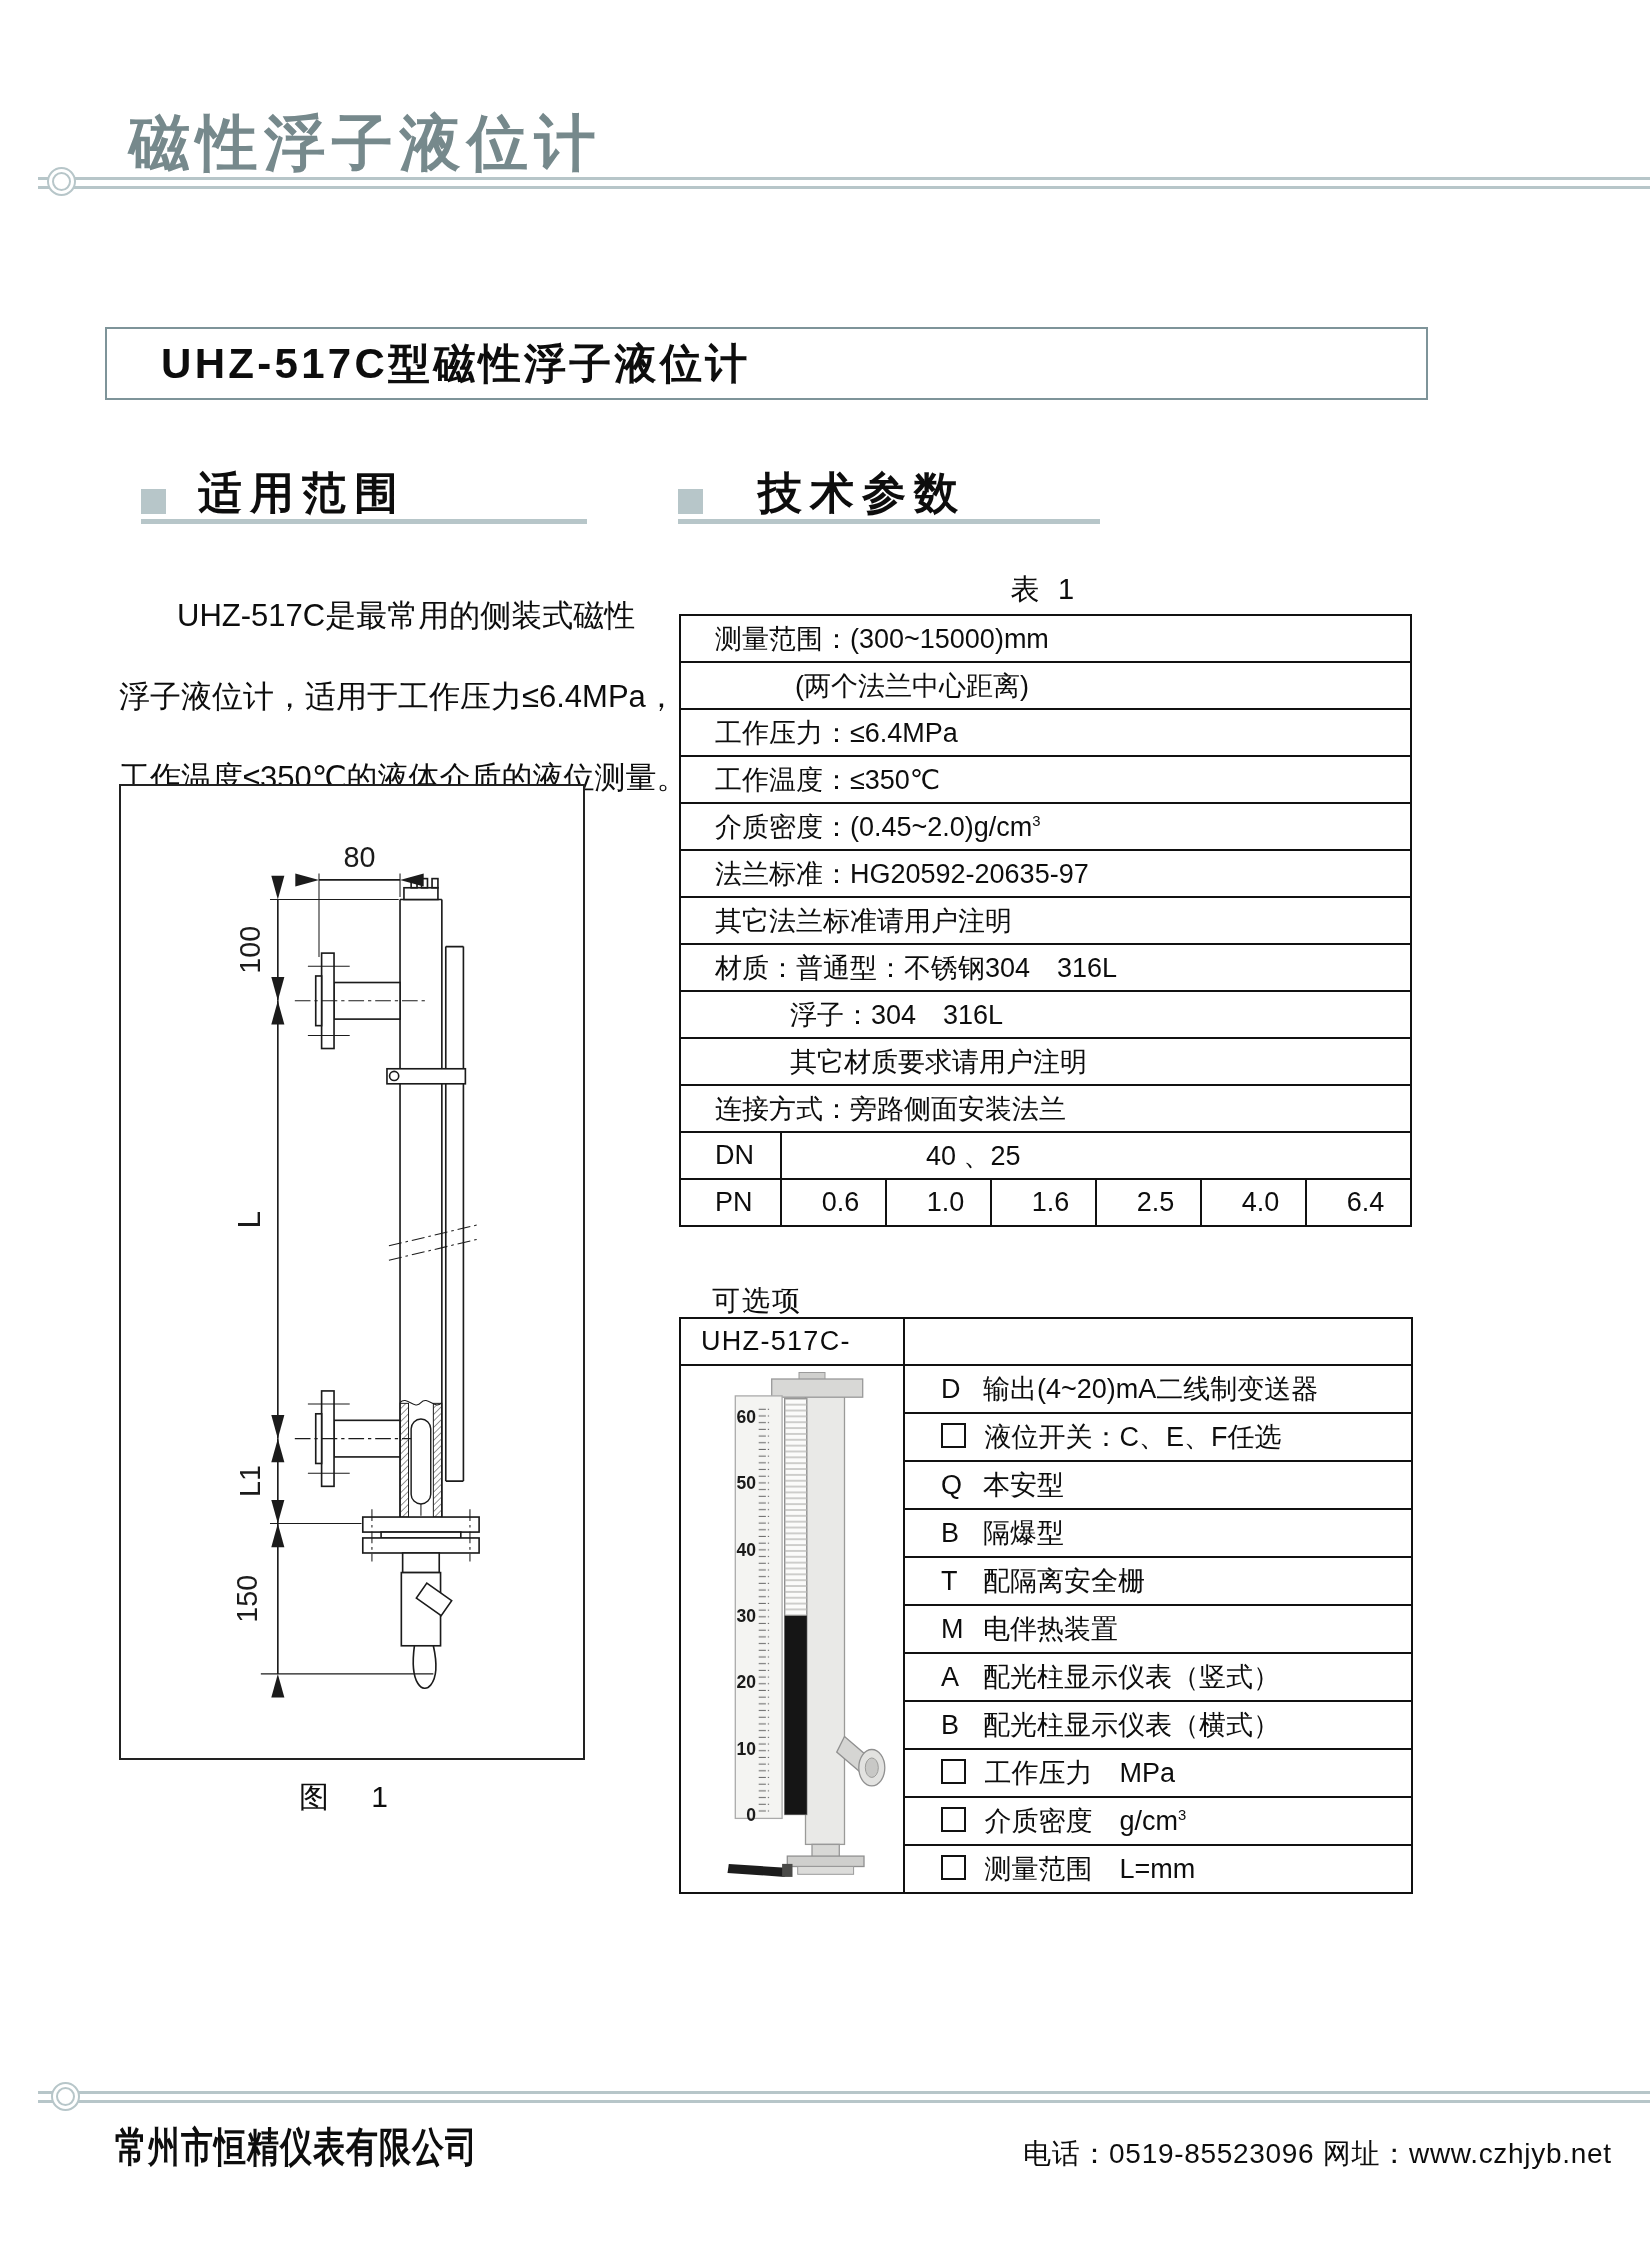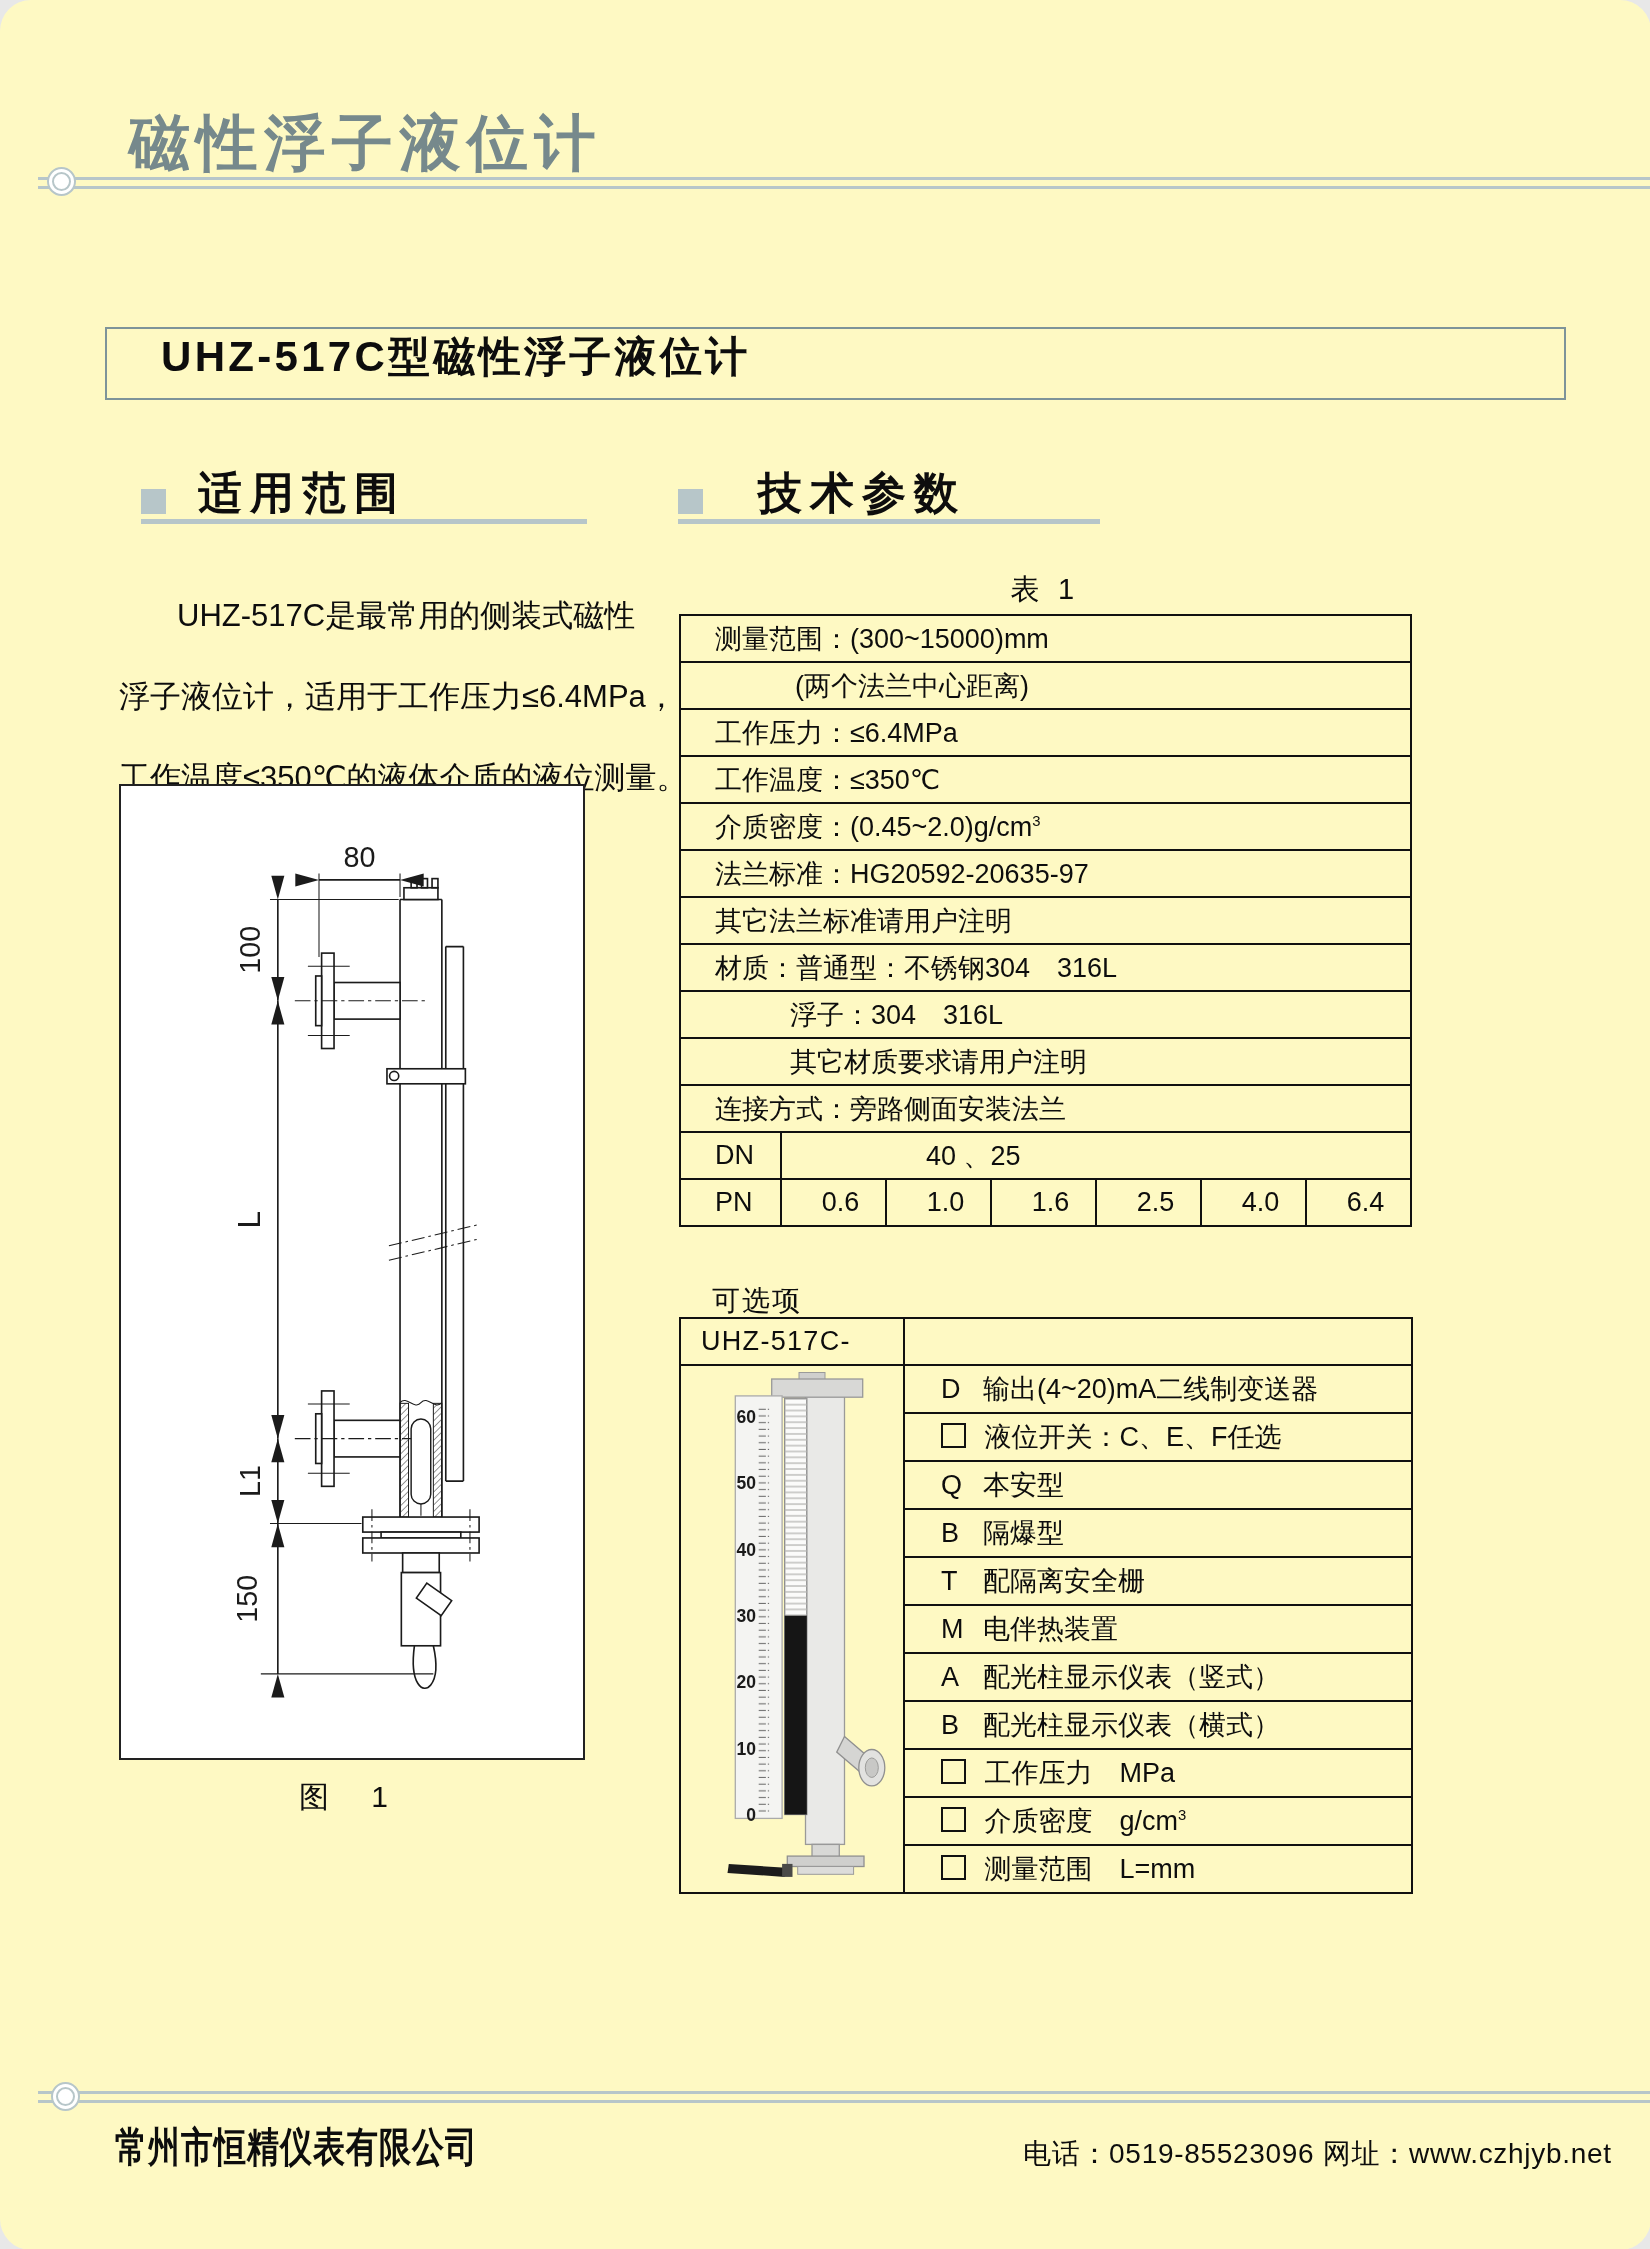--- a/index.html
+++ b/index.html
@@ -1,35 +1,35 @@
 <!DOCTYPE html>
 <html style="font-size:10.5px"><head>
 <meta charset="utf-8">
 <style>
   html,body{margin:0;padding:0;background:#e8e8e8;}
-  .page{position:relative;width:1651px;height:2250px;background:#fef9c3;overflow:hidden;
-        font-family:"Liberation Sans","DejaVu Sans",sans-serif;color:#0d0d0d;border-radius:31px;}
+  .page{position:relative;width:1651px;height:2250px;background:#ffffff;overflow:hidden;
+        font-family:"Liberation Sans","DejaVu Sans",sans-serif;color:#0d0d0d;}
 
   
   .header-title{position:absolute;left:129px;top:103px;font-size:61px;font-weight:bold;
         color:#76898c;letter-spacing:6.6px;white-space:nowrap;}
   .hline{position:absolute;right:0;height:2.6px;background:#b7c6c9;}
   .hline.h1{left:38px;top:177px;}
   .hline.h2{left:38px;top:186px;}
   .ring{position:absolute;width:25px;height:25px;border:2px solid #b7c6c9;border-radius:50%;
         background:#fff;z-index:2;}
   .ring::after{content:"";position:absolute;inset:2.6px;border:2px solid #b7c6c9;border-radius:50%;}
   .ring.top{left:47px;top:167px;}
   .ring.bottom{left:51px;top:2082px;}
   .hline.f1{left:38px;top:2091px;}
   .hline.f2{left:38px;top:2100px;}
 
   
-  .title-box{position:absolute;left:105px;top:327px;width:1461px;height:73px;
-        border:2px solid #7e9499;box-sizing:border-box;display:flex;}
+  .title-box{position:absolute;left:105px;top:327px;width:1323px;height:73px;
+        border:2px solid #7e9499;box-sizing:border-box;display:flex;align-items:center;}
   .title-box .txt{padding-left:54px;font-size:42px;font-weight:bold;letter-spacing:3.3px;white-space:nowrap;}
 
   
   .sq{position:absolute;width:25px;height:25px;background:#b7c6c9;}
   .sec-title{position:absolute;font-size:44px;font-weight:bold;letter-spacing:8px;white-space:nowrap;}
   .bar{position:absolute;height:4.6px;background:#b7c6c9;}
 
   
   .scope{position:absolute;left:119px;top:575px;width:554px;font-size:31px;line-height:81px;}
   .scope .ln{white-space:nowrap;}

